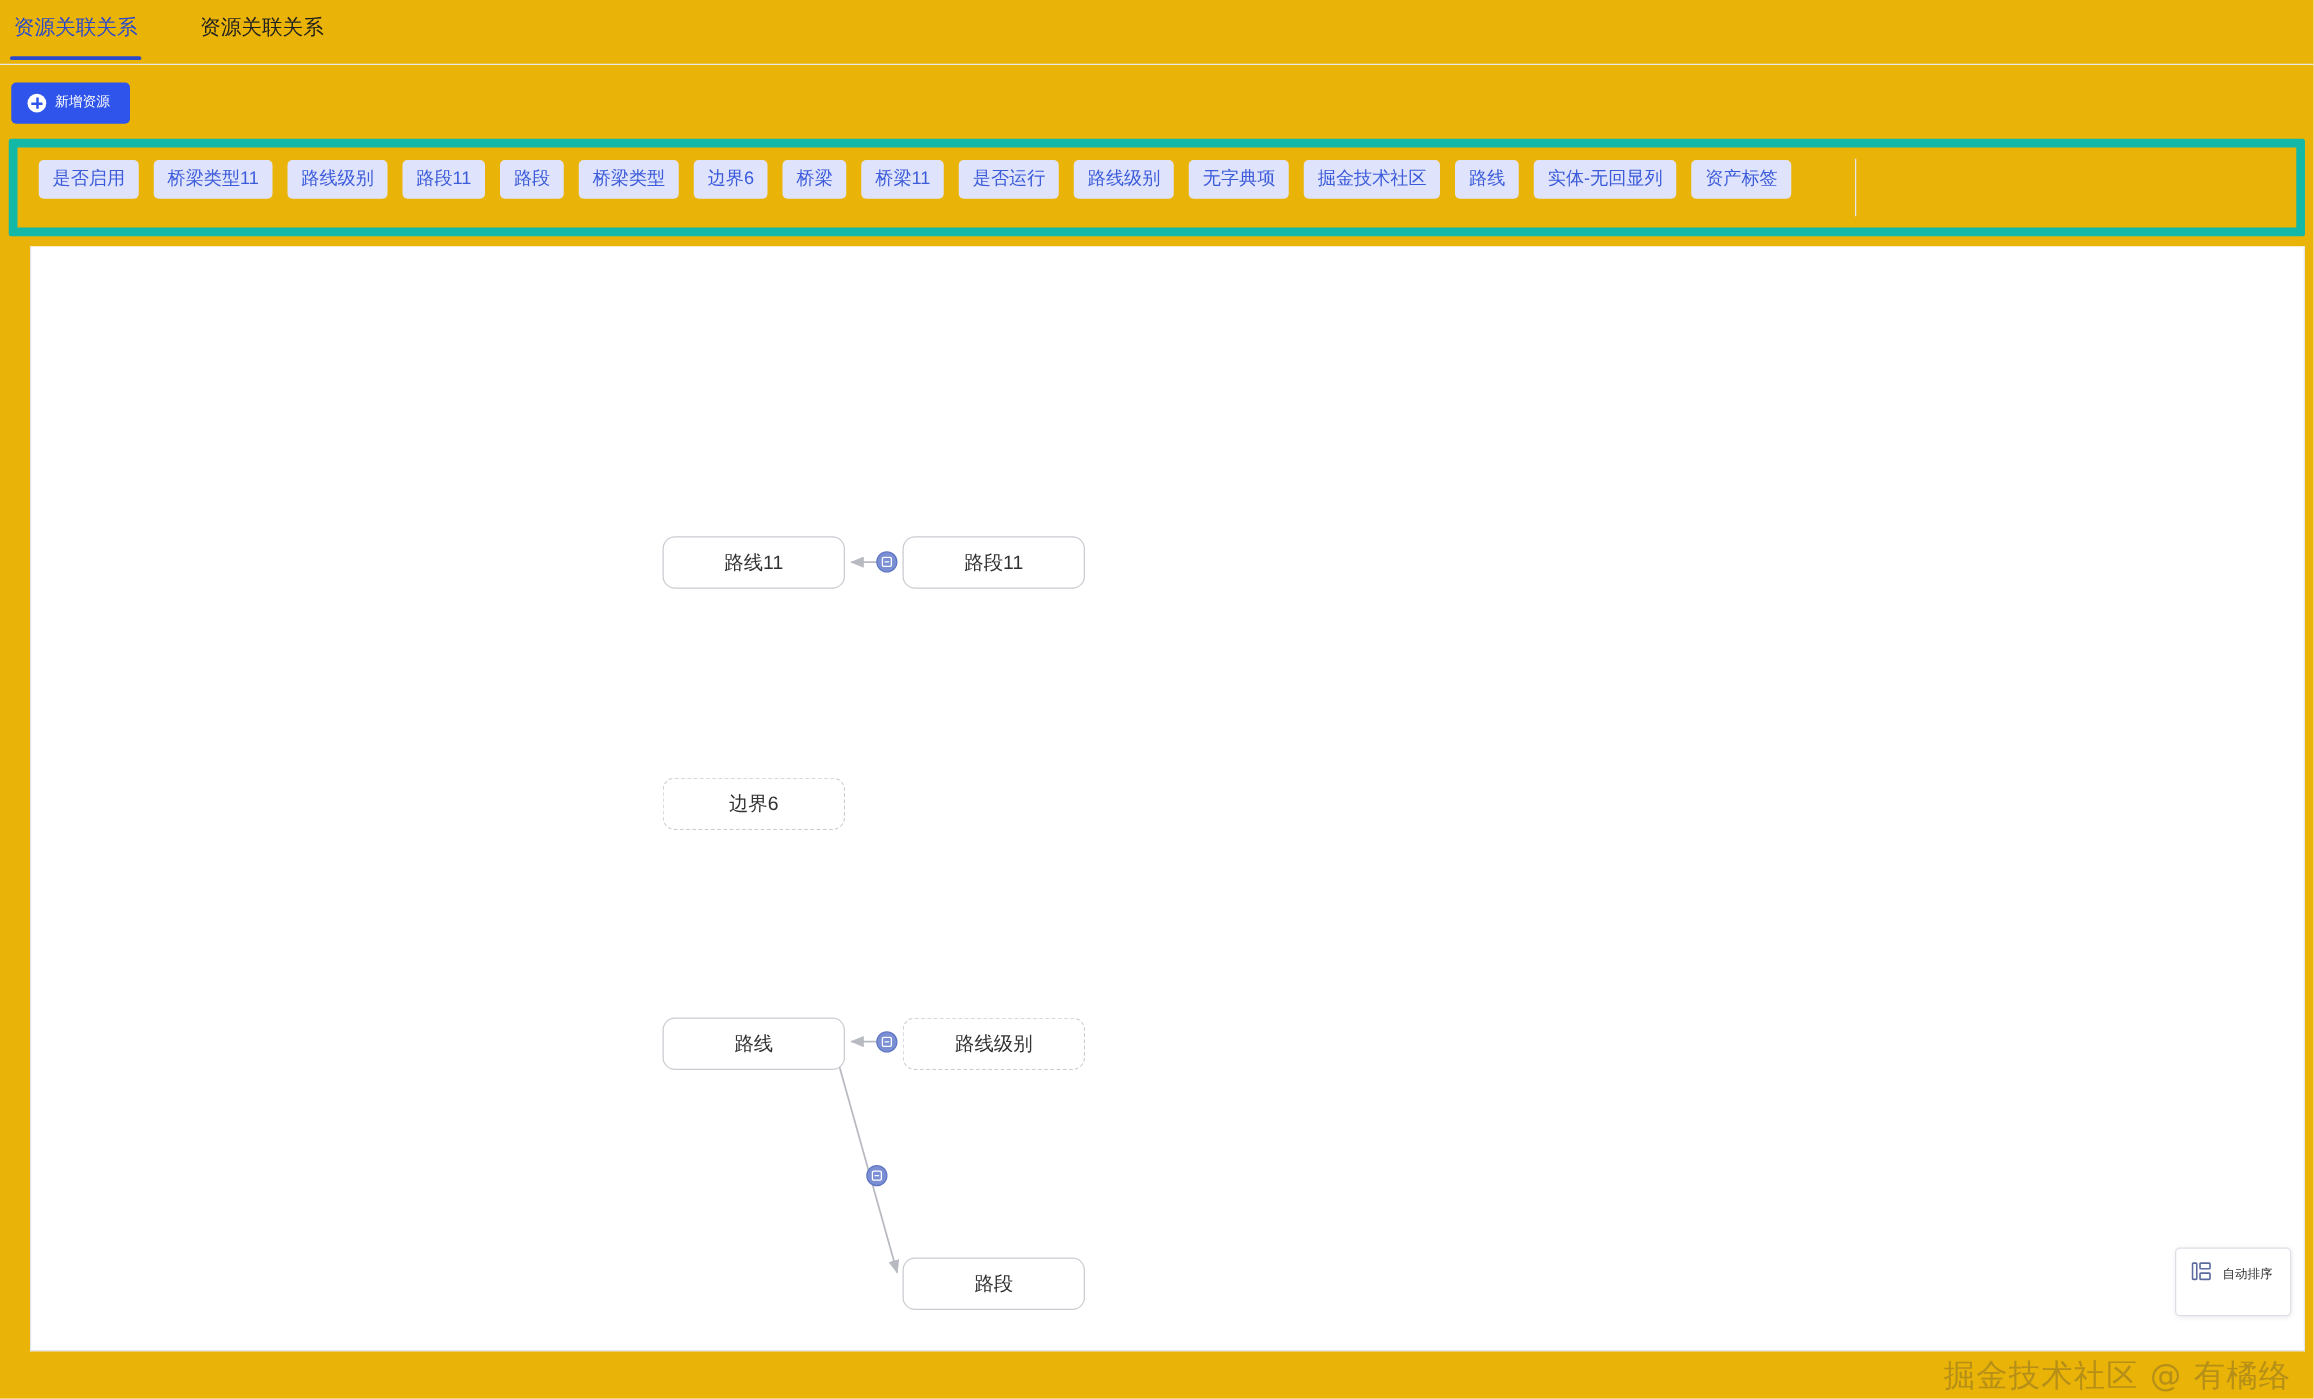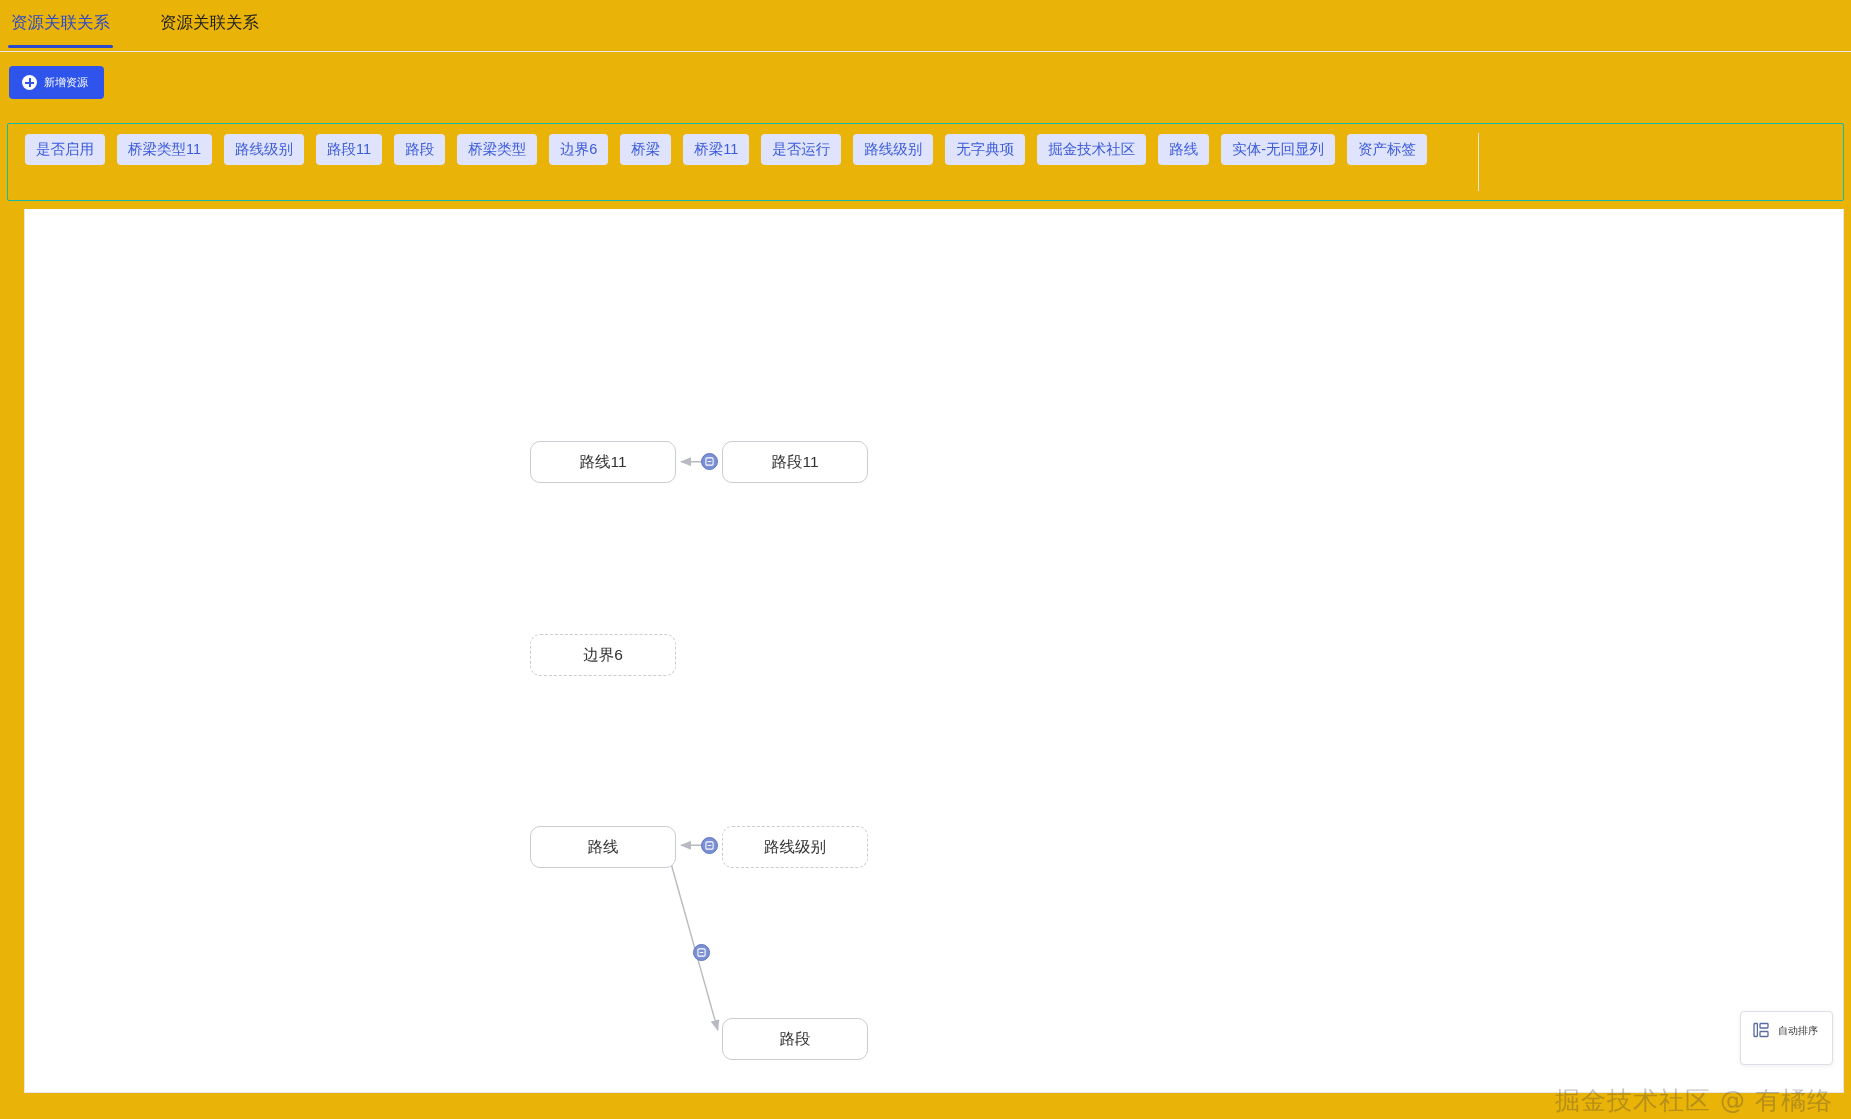--- a/index.html
+++ b/index.html
@@ -80,22 +80,22 @@
   .btn-primary .plus-circle::before {
     left: 3px; right: 3px; top: 6.5px; height: 2px;
   }
   .btn-primary .plus-circle::after {
     top: 3px; bottom: 3px; left: 6.5px; width: 2px;
   }
 
   
   .tagpanel {
     position: relative;
-    margin: 12px 7px 0 7px;
-    border: 1px solid #14b8a6;
+    margin: 0 7px 0 7px;
+    border: 7px solid #14b8a6;
     border-radius: 2px;
     min-height: 78px;
     display: flex;
     align-items: stretch;
   }
   .tagwrap {
     flex: 1 1 auto;
     padding: 10px 6px 10px 17px;
     display: flex;
     flex-wrap: wrap;

